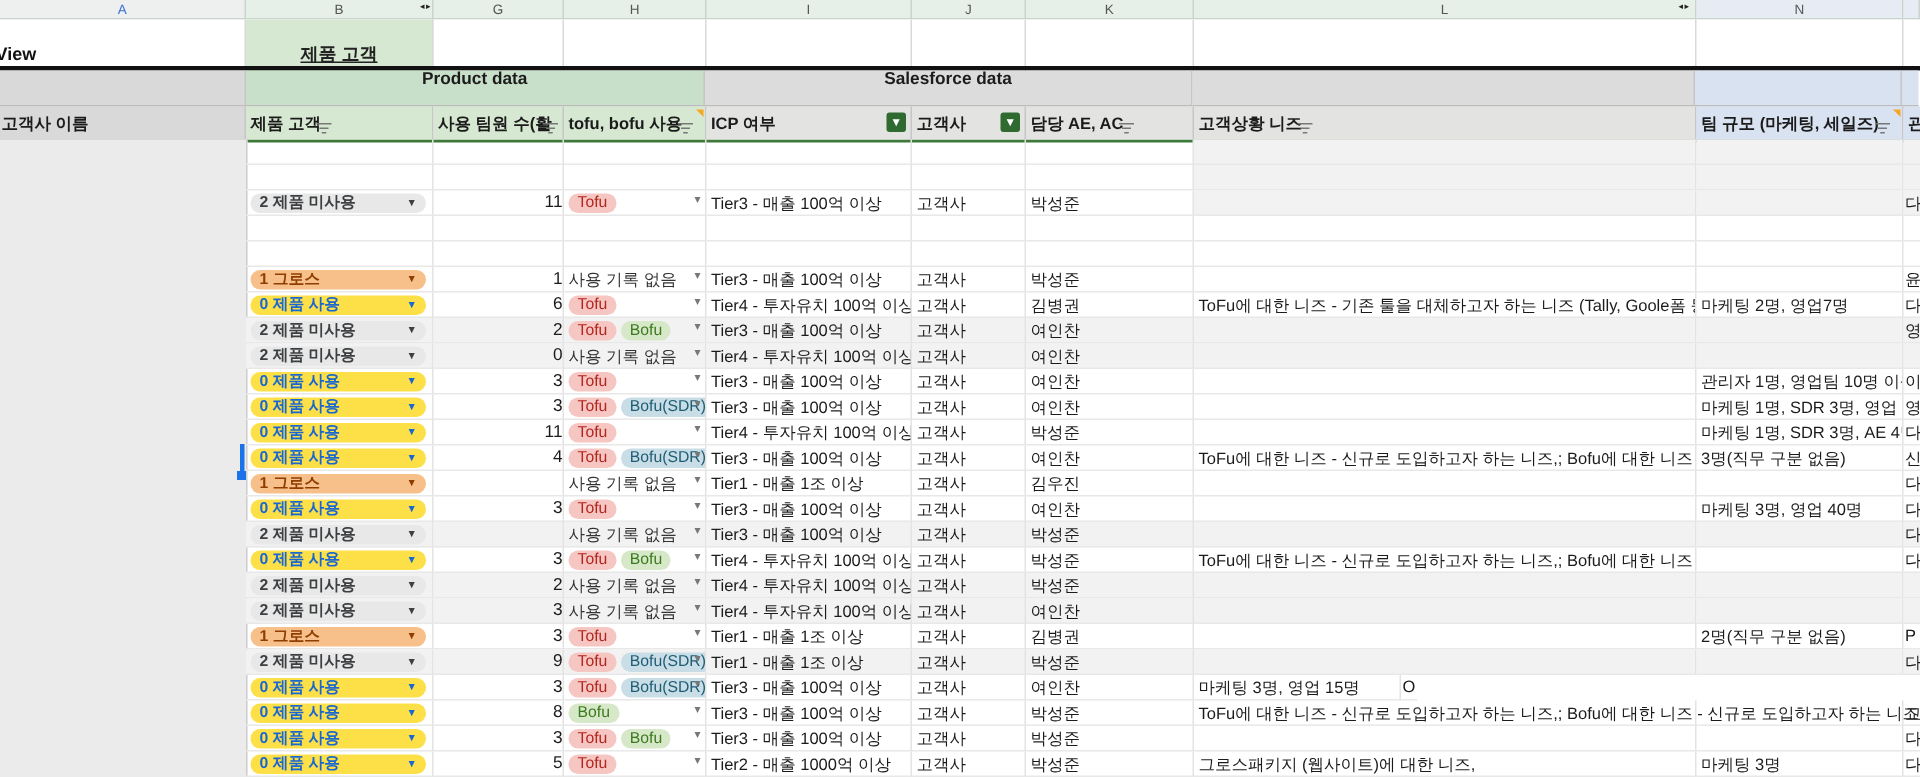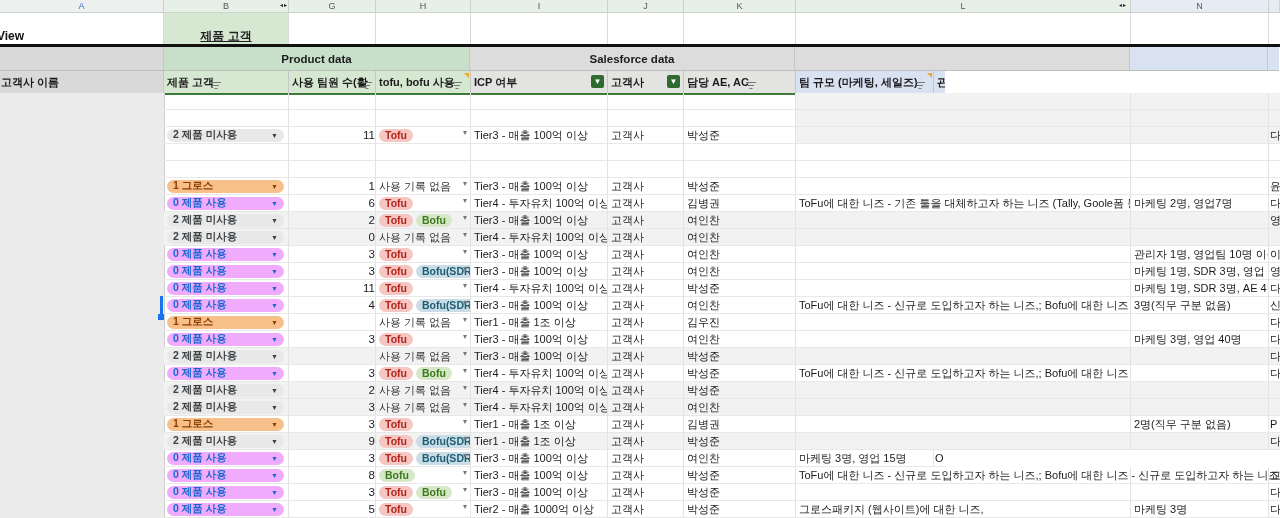--- a/index.html
+++ b/index.html
@@ -15,21 +15,21 @@
   .freeze-arrows{top:1px;height:11px;font-size:6px;color:#222;letter-spacing:1px;z-index:5;}
   
   #titlerow{top:13px;left:0;width:1280px;height:31px;display:flex;background:#fff;}
   #titlerow .tcell{box-sizing:border-box;border-right:1px solid #d9d9d9;height:46px;display:flex;align-items:center;}
   #view-label{font-size:12px;font-weight:bold;color:#111;margin-left:-3px;white-space:nowrap;}
   #b1{background:#d7e8d2;justify-content:center;}
   #b1 span{font-size:12px;font-weight:bold;color:#222;text-decoration:underline;}
   #blackline{top:44px;left:0;width:1280px;height:3px;background:#111;}
   
   #bands{top:47px;left:0;width:1280px;height:24px;display:flex;}
-  .band{box-sizing:border-box;height:24px;display:flex;align-items:center;justify-content:center;
+  .band{box-sizing:border-box;height:24px;display:flex;justify-content:center;
         font-size:11.5px;font-weight:bold;color:#1c1c1c;border-right:1px solid #c6c6c6;border-bottom:1px solid #bdbdbd;}
   
   #headers{top:71px;left:0;width:1280px;height:22px;display:flex;border-bottom:2px solid #3d7a3a;box-sizing:content-box;}
   .hcell{box-sizing:border-box;height:22px;display:flex;align-items:center;font-size:11px;font-weight:bold;color:#1b1b1b;
          border-right:1px solid #c6c6c6;padding:0 3px;position:relative;white-space:nowrap;overflow:hidden;}
   .hcell.green{background:#d7e8d2;}
   .hcell.gray{background:#e3e4e2;}
   .hcell.blue{background:#d9e2f1;}
   .hcell.agray{background:#d9d9d9;}
   .hicon{position:absolute;right:3px;top:4px;}
@@ -50,23 +50,23 @@
   .cw-b{width:125px;} .cw-g{width:87px;justify-content:flex-end;padding-right:0;font-size:11.5px;}
   .cw-h{width:95px;} .cw-i{width:137px;} .cw-j{width:76px;} .cw-k{width:112px;}
   .cw-l{width:335px;} .cw-n{width:138px;} .cw-o{width:11px;border-right:none;padding:0 1px;}
   .cell.ovf{overflow:visible;z-index:3;}
   .cell.ovf span{position:relative;z-index:3;background:transparent;}
   
   .bchip{width:117px;height:13px;border-radius:7px;display:flex;align-items:center;padding:0 6px;box-sizing:border-box;
          font-size:10.5px;font-weight:bold;justify-content:space-between;}
   .bchip .car{font-size:7px;margin-left:4px;}
   .bchip.gray{background:#e8e8e8;color:#3c4043;}
-  .bchip.blue{background:#f0abfc;color:#1967d2;}
+  .bchip.blue{background:#fde047;color:#1967d2;}
   .bchip.orange{background:#f7c08a;color:#8f3e00;}
-  .hchip{height:13px;border-radius:7px;padding:0 6px;font-size:10.5px;font-weight:bold;display:flex;align-items:center;margin-right:3px;}
+  .hchip{height:13px;border-radius:7px;padding:0 6px;font-size:10.5px;font-weight:normal;display:flex;align-items:center;margin-right:3px;}
   .hchip.tofu{background:#f5c6c2;color:#b3261e;}
   .hchip.bofu{background:#d6e8c8;color:#3c7a1e;}
   .hchip.bofusdr{background:#c8dde6;color:#1f5d74;}
   .hplain{font-size:11px;color:#333;}
   .hcaret{position:absolute;right:3px;top:1px;font-size:8px;color:#777;}
   
   #selline{top:296px;left:160px;width:2.5px;height:20px;background:#1a73e8;z-index:6;}
   #selhandle{top:314px;left:158px;width:6px;height:6px;background:#1a73e8;z-index:6;}
 </style>
 </head>
@@ -158,20 +158,28 @@
         <span class="hicon funnel" style="top:4px">▼</span>
       </div>
     <div class="hcell gray" style="width:112px">
         <span>담당 AE, AC</span>
         <span class="hicon strain">
           <i></i>
           <i></i>
           <i></i>
         </span>
       </div>
+    <div class="hcell gray" style="width:335px">
+        <span>고객상황 니즈</span>
+        <span class="hicon strain">
+          <i></i>
+          <i></i>
+          <i></i>
+        </span>
+      </div>
     <div class="hcell blue" style="width:138px">
         <span>팀 규모 (마케팅, 세일즈)</span>
         <span class="hicon strain">
           <i></i>
           <i></i>
           <i></i>
         </span>
         <span class="notch"></span>
       </div>
     <div class="hcell blue" style="width:11px;border-right:none">

